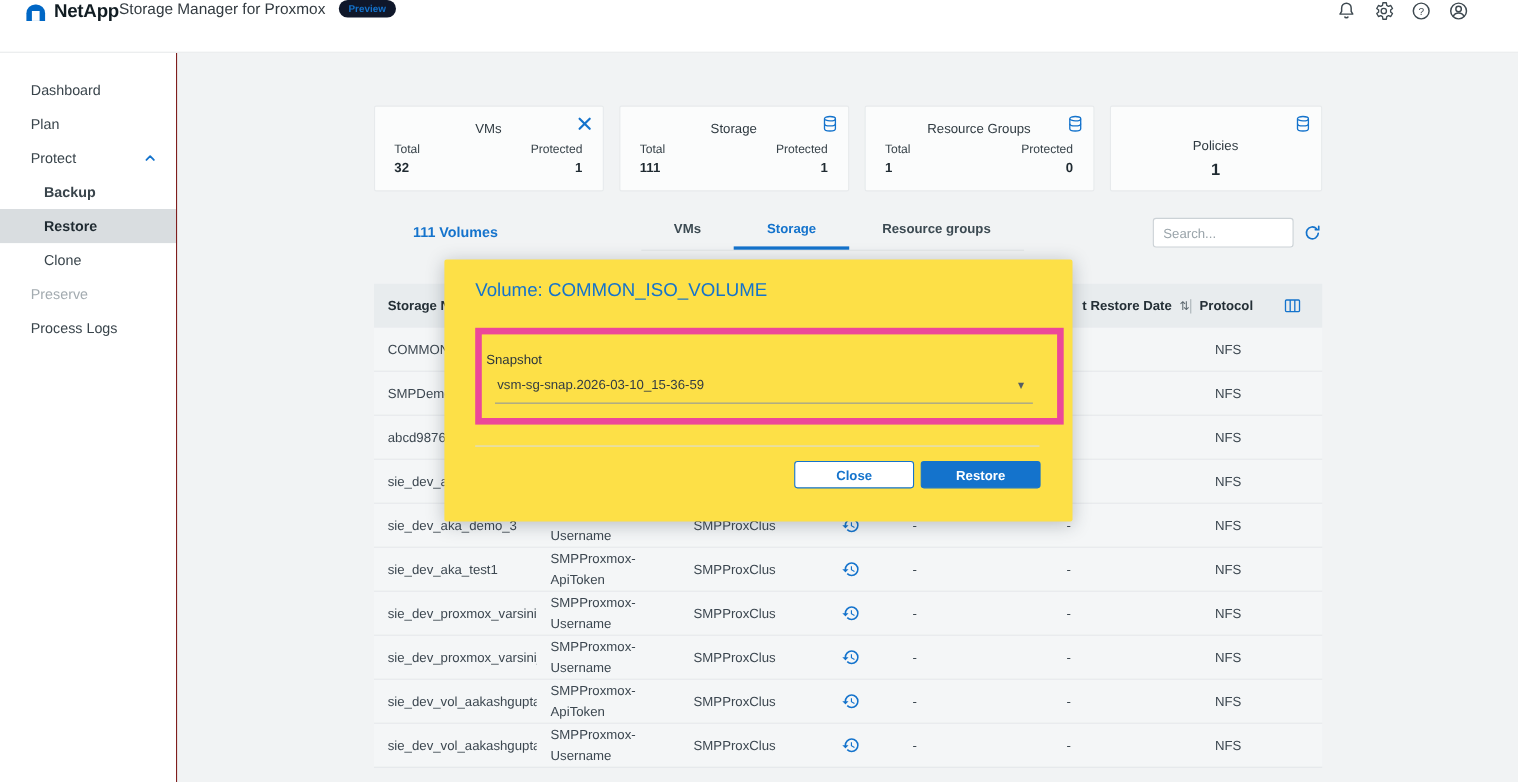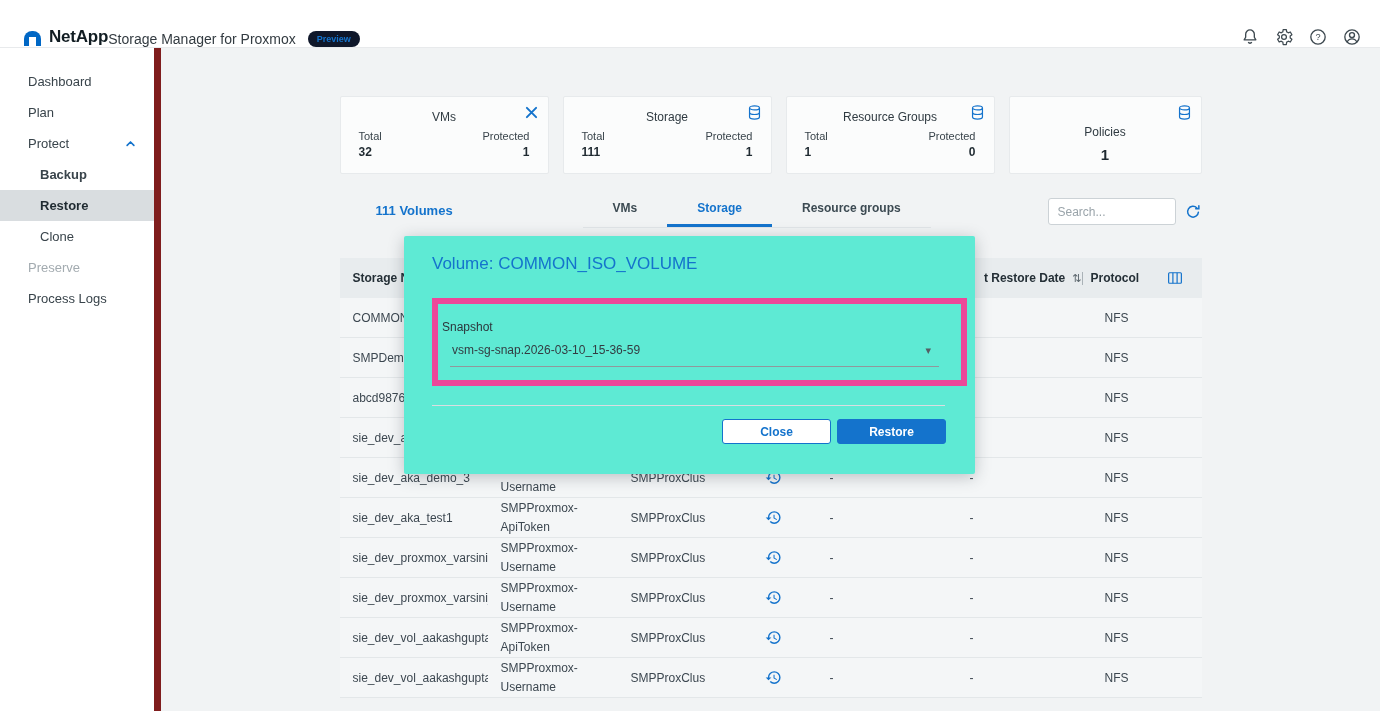--- a/index.html
+++ b/index.html
@@ -8,34 +8,34 @@
     font-family: "Liberation Sans", sans-serif;
     background:#f1f3f4;
     position:relative;
     overflow:hidden;
     color:#333;
   }
   
   .topbar {
     position:absolute; top:0; left:0; right:0; height:48px;
     background:#fff; border-bottom:1px solid #e8eaec;
-    display:flex; align-items:flex-end; padding:0 18px 0 24px; z-index:30;
+    display:flex; align-items:flex-start; padding:0 44px 0 24px; z-index:30;
   }
   .brand { display:flex; align-items:center; gap:8px; }
   .logo-n { width:17px; height:15px; background:#0067c5; border-radius:8px 8px 0 0; position:relative; margin-top:3px; }
   .logo-n::after { content:""; position:absolute; left:5px; top:6px; width:7px; height:9px; background:#fff; }
   .brand-name { font-size:17px; font-weight:bold; color:#111c22; letter-spacing:-0.2px; }
   .app-title { font-size:14px; font-weight:normal; color:#333b41; }
   .preview-pill { margin-left:12px; background:#0f172a; color:#1473cc; font-size:9px; font-weight:bold; padding:3px 9px; border-radius:9px; }
   .topbar-icons { margin-left:auto; display:flex; align-items:center; gap:14px; }
   .tb-icon { width:20px; height:20px; cursor:pointer; display:block; }
   
   .sidebar {
     position:absolute; top:48px; left:0; bottom:0; width:161px;
-    background:#fff; border-right:7px solid #7f1d1d; padding-top:18px; z-index:5;
+    background:#fff; border-right:1px solid #7f1d1d; padding-top:18px; z-index:5;
   }
   .side-item { height:31px; display:flex; align-items:center; padding-left:28px; font-size:13px; color:#39444b; cursor:pointer; }
   .side-item.sub { padding-left:40px; }
   .side-item.bold { font-weight:bold;text-align:center; }
   .side-item.selected { background:#d9dde0; font-weight:bold; color:#1f2a31; }
   .side-item.disabled { color:#a3abb0; }
   .chev-up { margin-left:auto; margin-right:16px; width:15px; height:15px; }
   
   .main { position:absolute; left:161px; top:48px; right:0; bottom:0; overflow:hidden; }
   .content { width:862px; margin:48px auto 0; }
@@ -73,21 +73,21 @@
   .thead .c6 { display:flex; justify-content:flex-end; align-items:center; gap:7px; }
   .c7 { width:120px; padding-left:23px; display:flex; align-items:center; }
   .thead .c7 { padding-left:0; padding-right:18px; }
   .sort-glyph { font-size:11px; color:#5b666d; font-weight:normal; }
   .vdiv { width:1px; height:13px; background:#aab2b7; margin:0 8px 0 0; }
   .cols-icon { margin-left:auto; width:18px; height:18px; cursor:pointer; }
   .hist-icon { width:17px; height:17px; cursor:pointer; }
   
   .modal {
     position:absolute; left:404px; top:236px; width:571px; height:238px;
-    background:#5eead4; border-radius:2px; box-shadow:0 3px 16px rgba(40,50,60,.28); z-index:40;
+    background:#fde047; border-radius:2px; box-shadow:0 3px 16px rgba(40,50,60,.28); z-index:40;
   }
   .modal-title { padding:18px 28px 0; font-size:17px; color:#1473cc; }
   .hl-box { margin:24px 8px 0 28px; border:6px solid #ec4899; height:88px; padding-top:16px; }
   .snap-label { margin-left:4px; font-size:12px; color:#2c363c; }
   .snap-select { margin:9px 22px 0 12px; border-bottom:1px solid #90989c; display:flex; align-items:center; justify-content:space-between; padding:0 8px 9px 2px; font-size:12px; color:#333c42; cursor:pointer; }
   .caret { color:#555e64; font-size:11px; }
   .modal-div { margin:19px 30px 0 28px; border-top:1px solid #dadde0; }
   .modal-actions { display:flex; justify-content:flex-end; gap:6px; margin:13px 29px 0 0; }
   .btn { width:109px; height:25px; border-radius:3px; font-size:12px; font-weight:bold; font-family:inherit; cursor:pointer; display:flex; align-items:center; justify-content:center; }
   .btn.secondary { background:#fff; border:1px solid #1473cc; color:#1473cc; }

